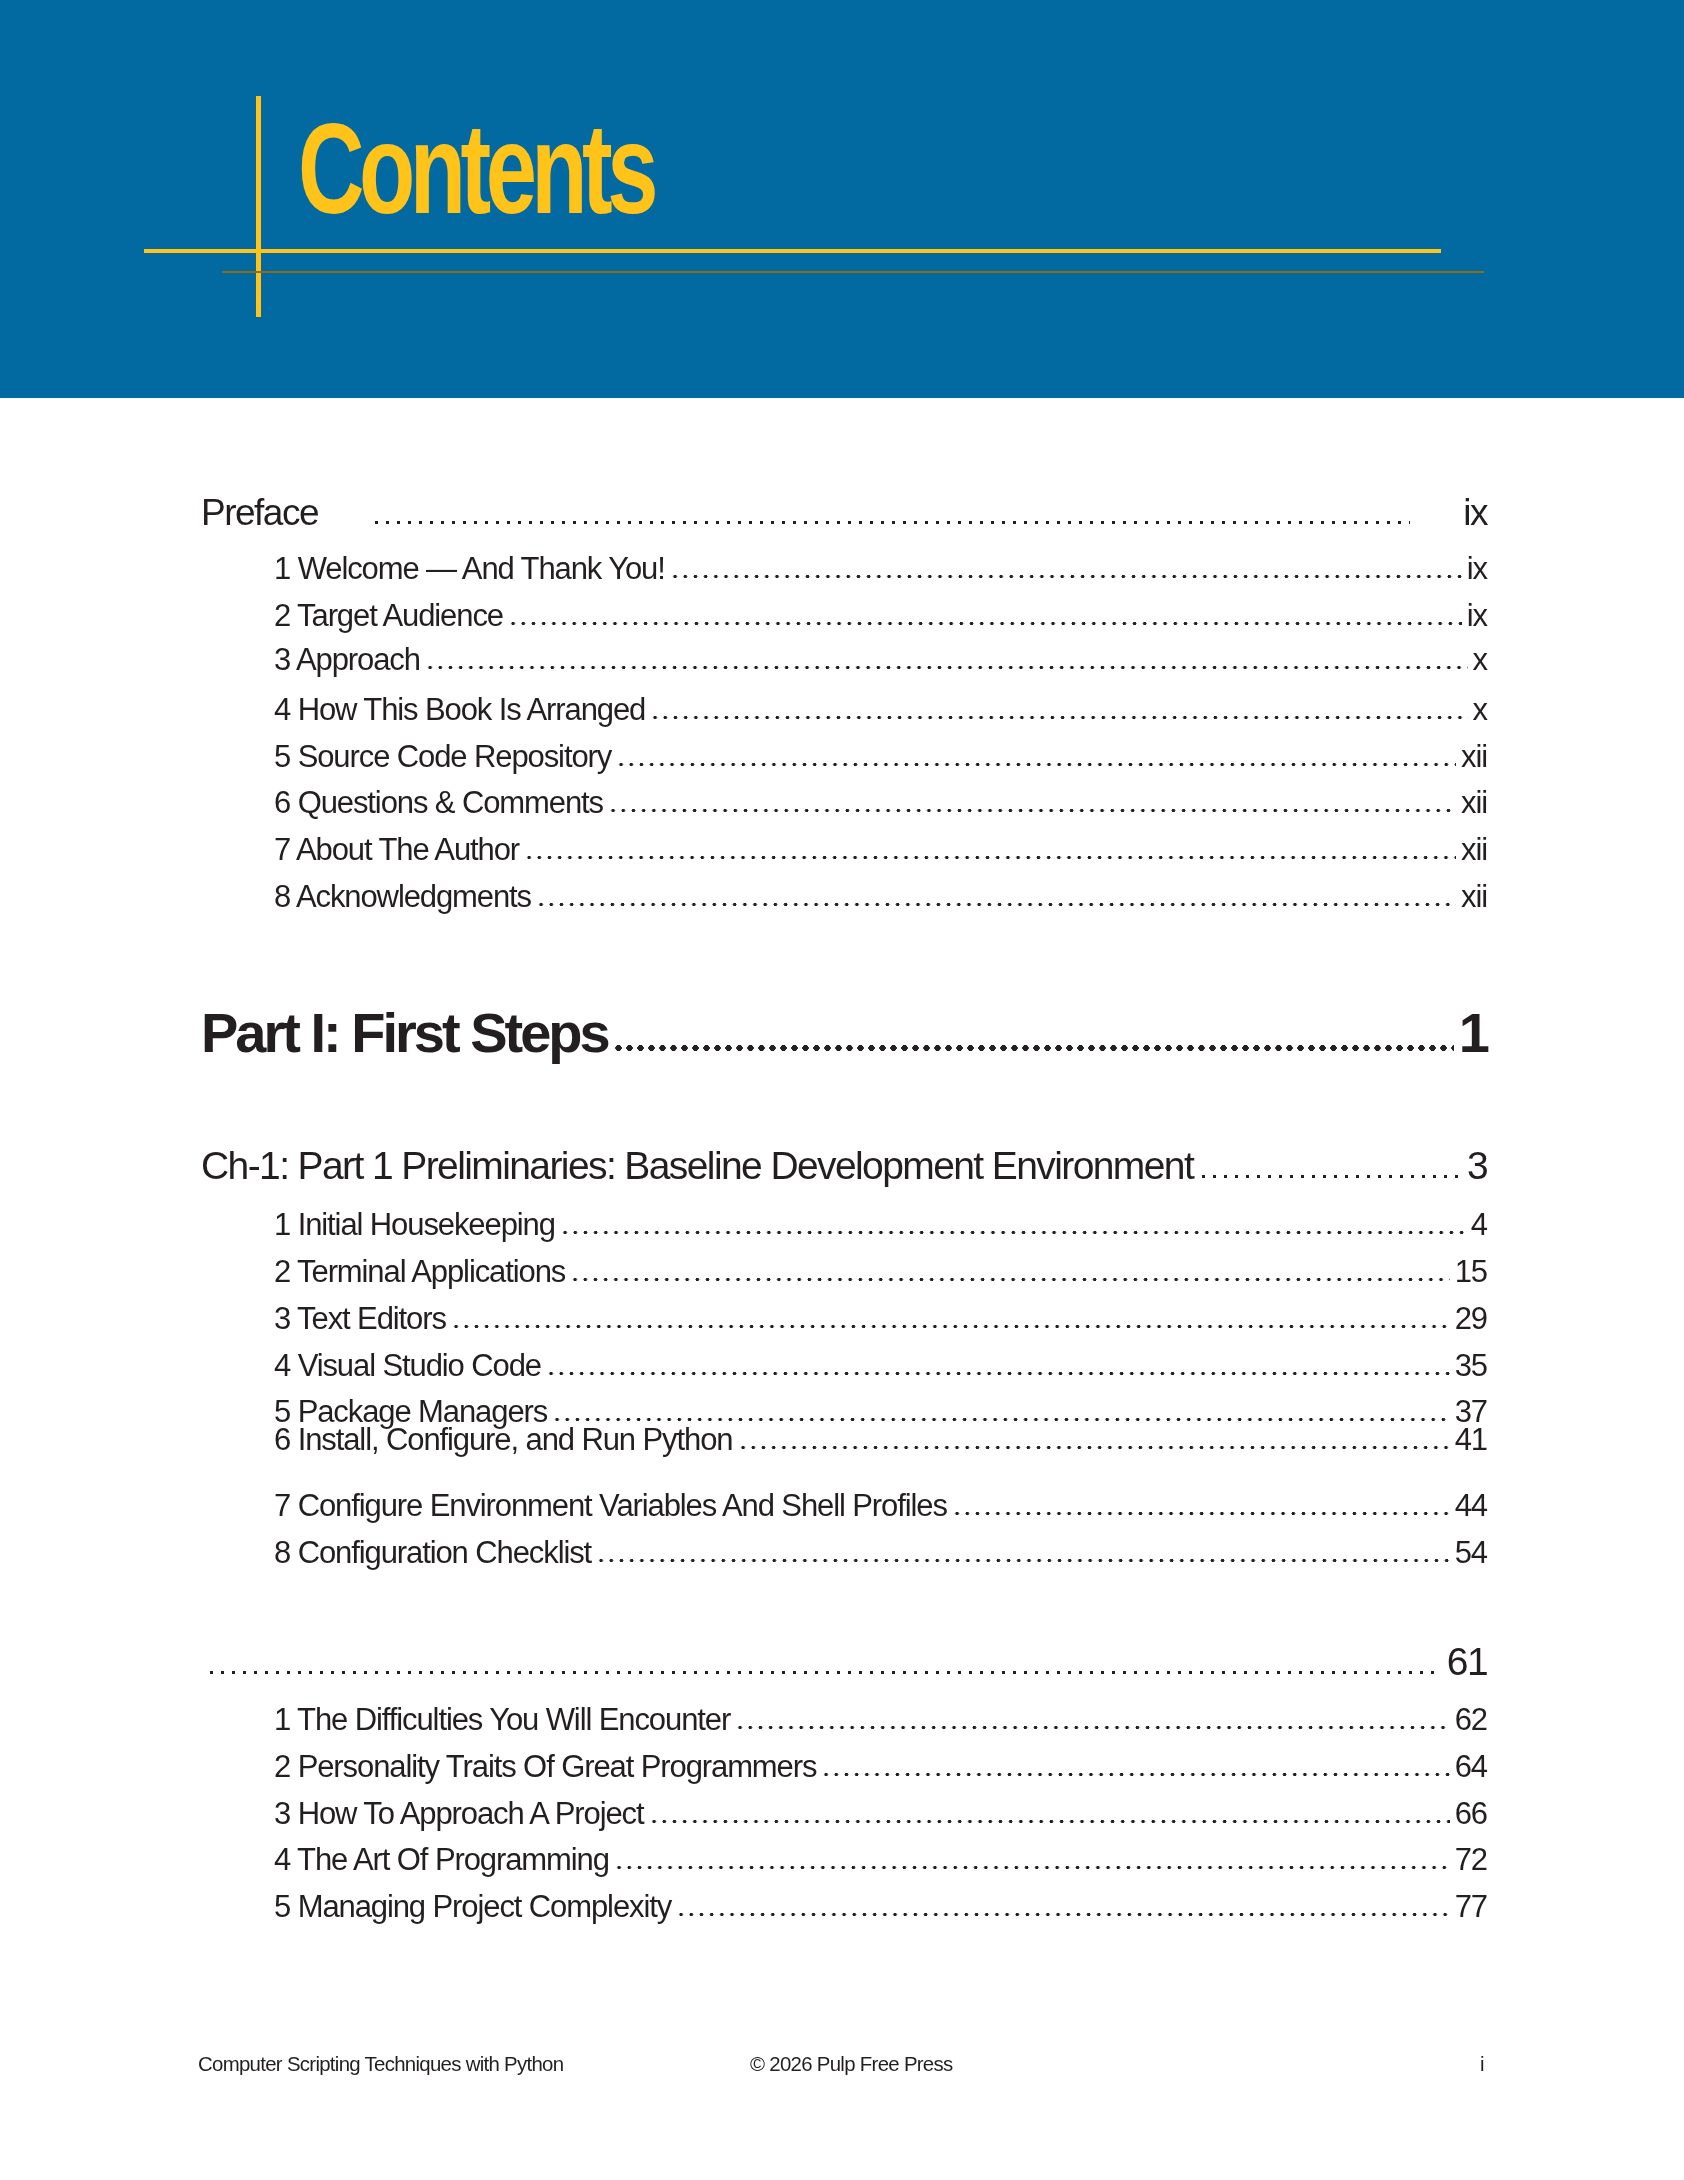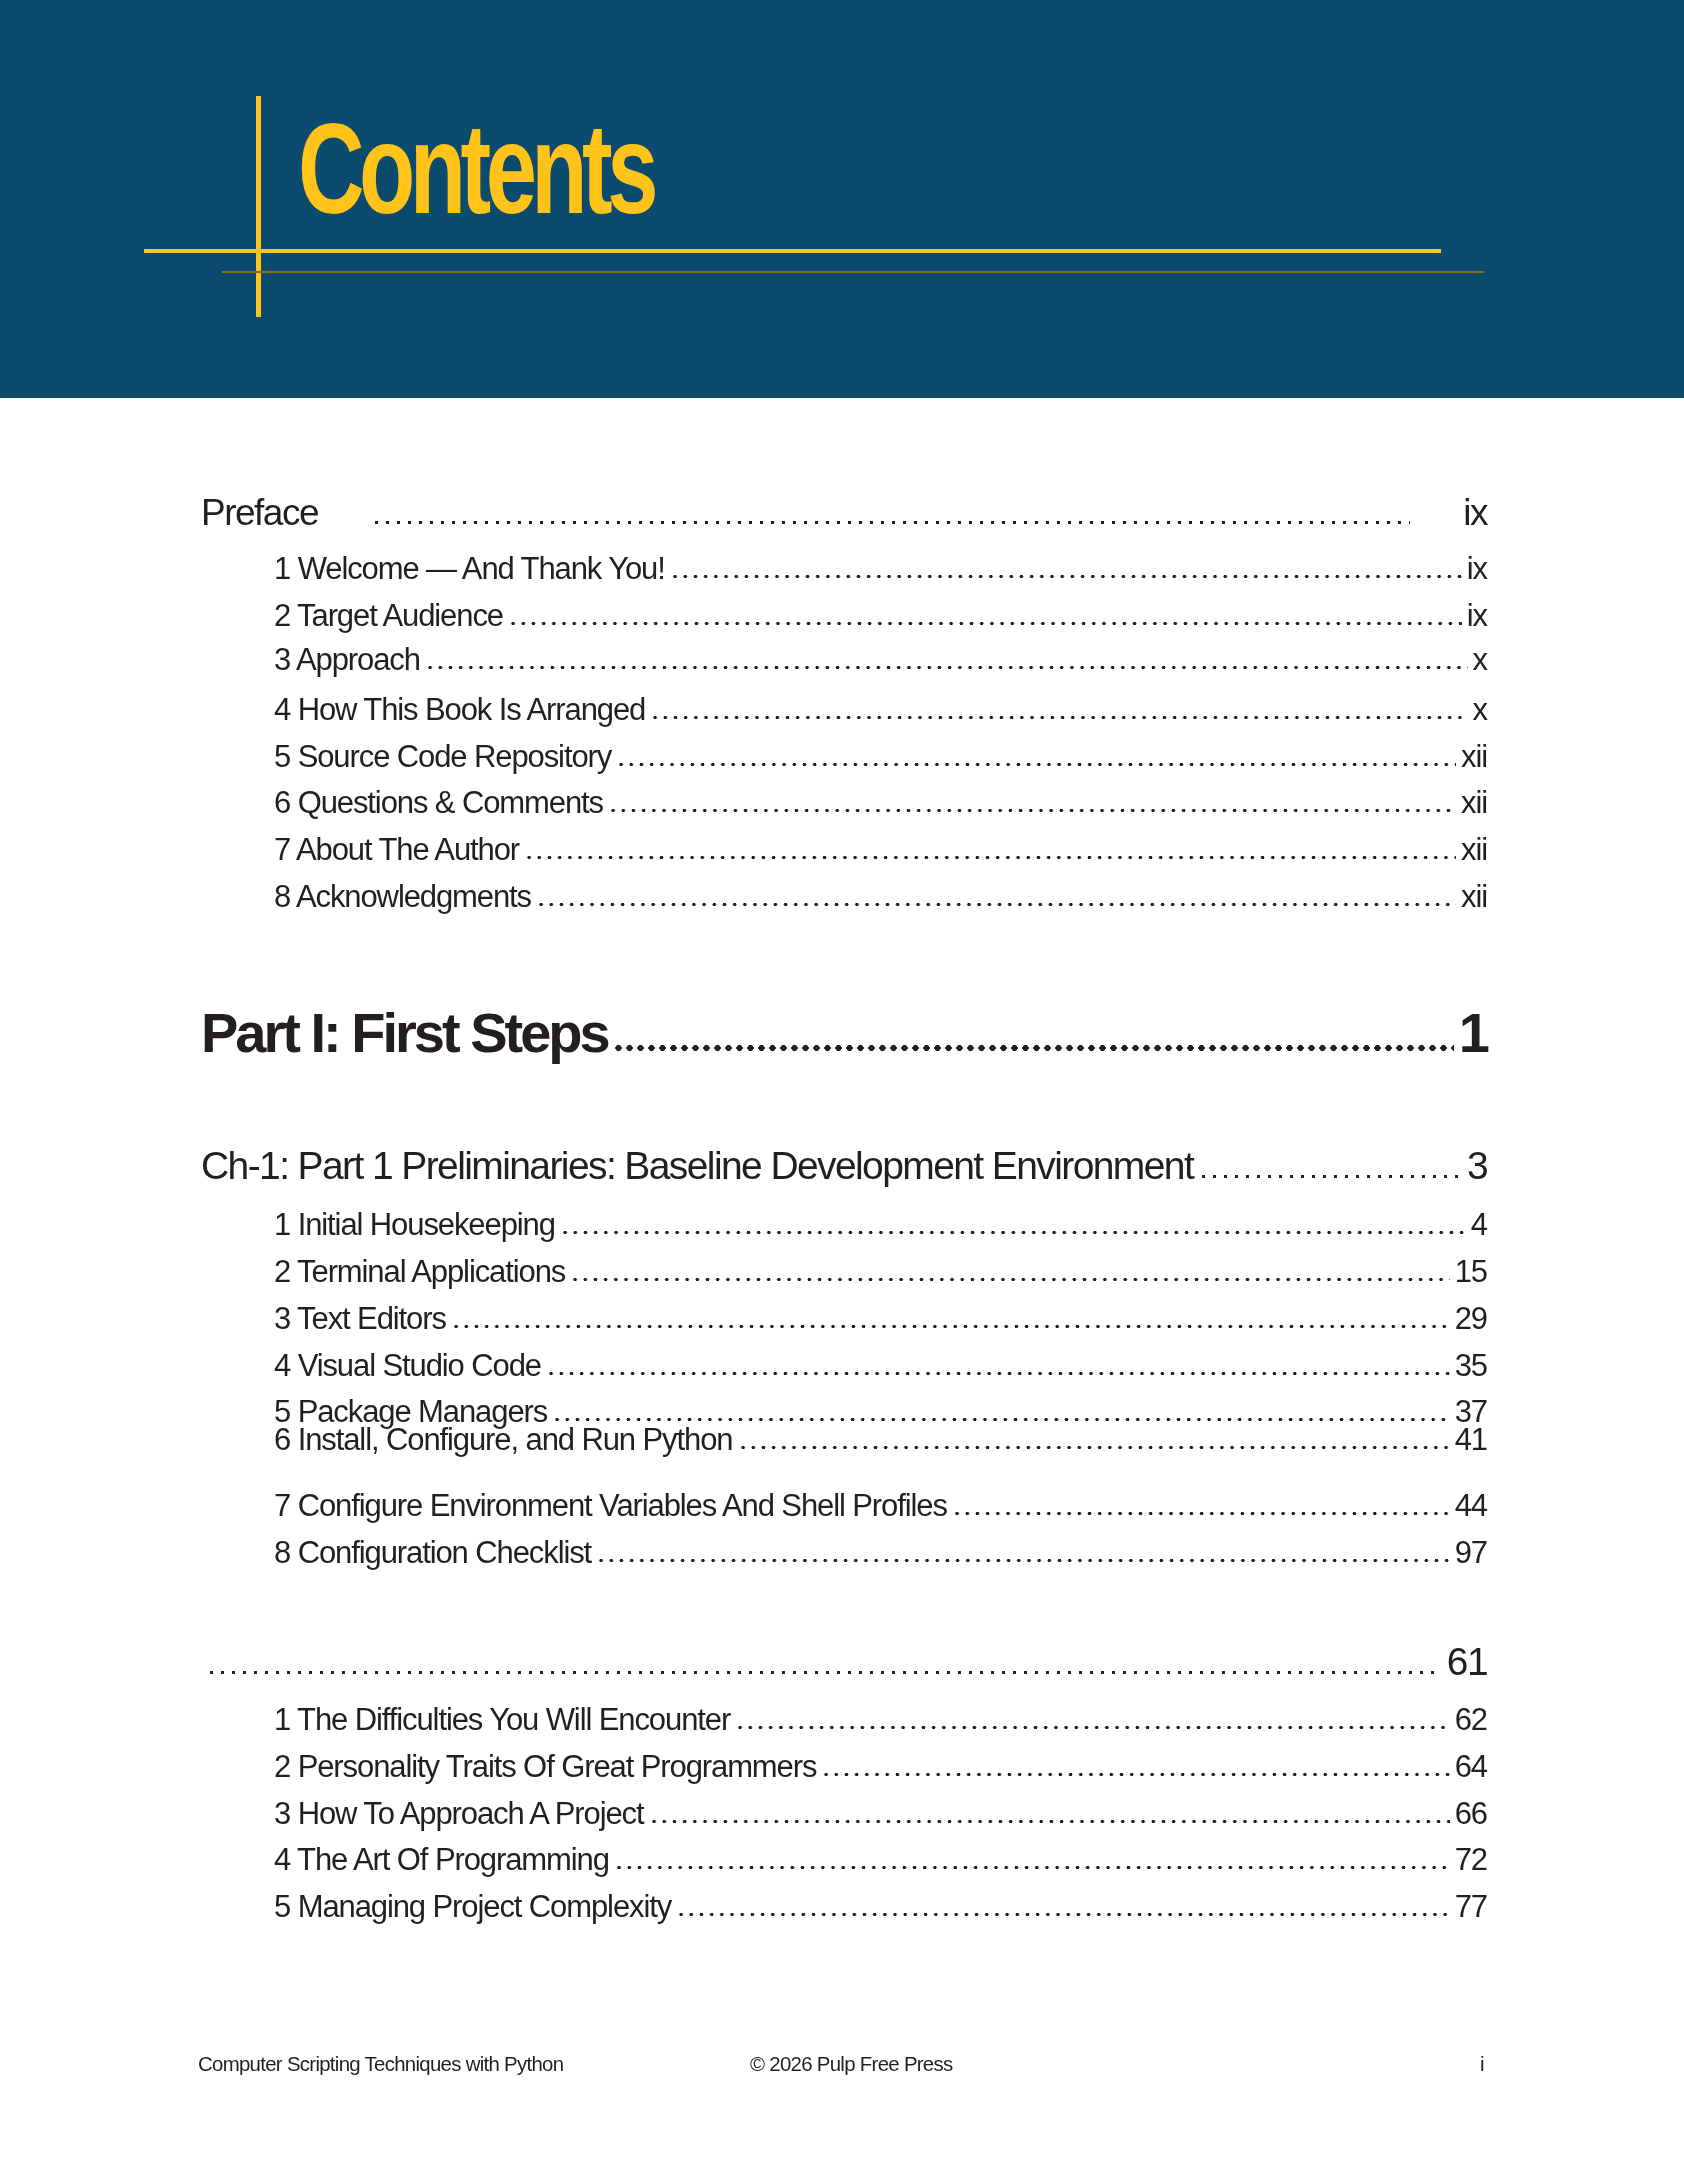--- a/index.html
+++ b/index.html
@@ -1,18 +1,18 @@
 <!DOCTYPE html>
 <html style="font-size:13.6px"><head>
 <meta charset="utf-8">
 <style>
   html, body { margin:0; padding:0; }
   body { width:1685px; height:2181px; background:#ffffff; position:relative; overflow:hidden;
          font-family:"Liberation Sans", sans-serif; color:#231f20; }
-  .header { position:absolute; left:0; top:0; width:1685px; height:398px; background:#0c4a6e; }
+  .header { position:absolute; left:0; top:0; width:1685px; height:398px; background:#0369a1; }
   .vline { position:absolute; left:256px; top:96px; width:5.1px; height:221px; background:#ffc31a; }
   .hline-thick { position:absolute; left:144px; top:249px; width:1297px; height:4.3px; background:#ffc31a; }
   .hline-thin { position:absolute; left:222px; top:271px; width:1262px; height:1.7px; background:#8a6d1a; }
   .title { position:absolute; left:298px; top:101px; font-size:128px; font-weight:bold; color:#ffc31a;
            letter-spacing:-7.7px; line-height:136px; transform:scaleX(0.72); transform-origin:left top; white-space:nowrap; }
 
   .row { position:absolute; display:flex; align-items:baseline; white-space:nowrap; }
   .label { flex:none; }
   .dots { flex:1 1 auto; height:5.1px; margin:0 5.1px;
           background-image:radial-gradient(circle, #231f20 1.7px, transparent 2px);
@@ -127,21 +127,21 @@
   <span class="page">41</span>
 </div>
 <div class="row lvl-sub" style="top:1488px;">
   <span class="label">7 Configure Environment Variables And Shell Profiles</span>
   <span class="dots"></span>
   <span class="page">44</span>
 </div>
 <div class="row lvl-sub" style="top:1535px;">
   <span class="label">8 Configuration Checklist</span>
   <span class="dots"></span>
-  <span class="page">97</span>
+  <span class="page">54</span>
 </div>
 
 <div class="row lvl-chapter" style="top:1640px;">
   <span class="dots"></span>
   <span class="page">61</span>
 </div>
 <div class="row lvl-sub" style="top:1702px;">
   <span class="label">1 The Difficulties You Will Encounter</span>
   <span class="dots"></span>
   <span class="page">62</span>

